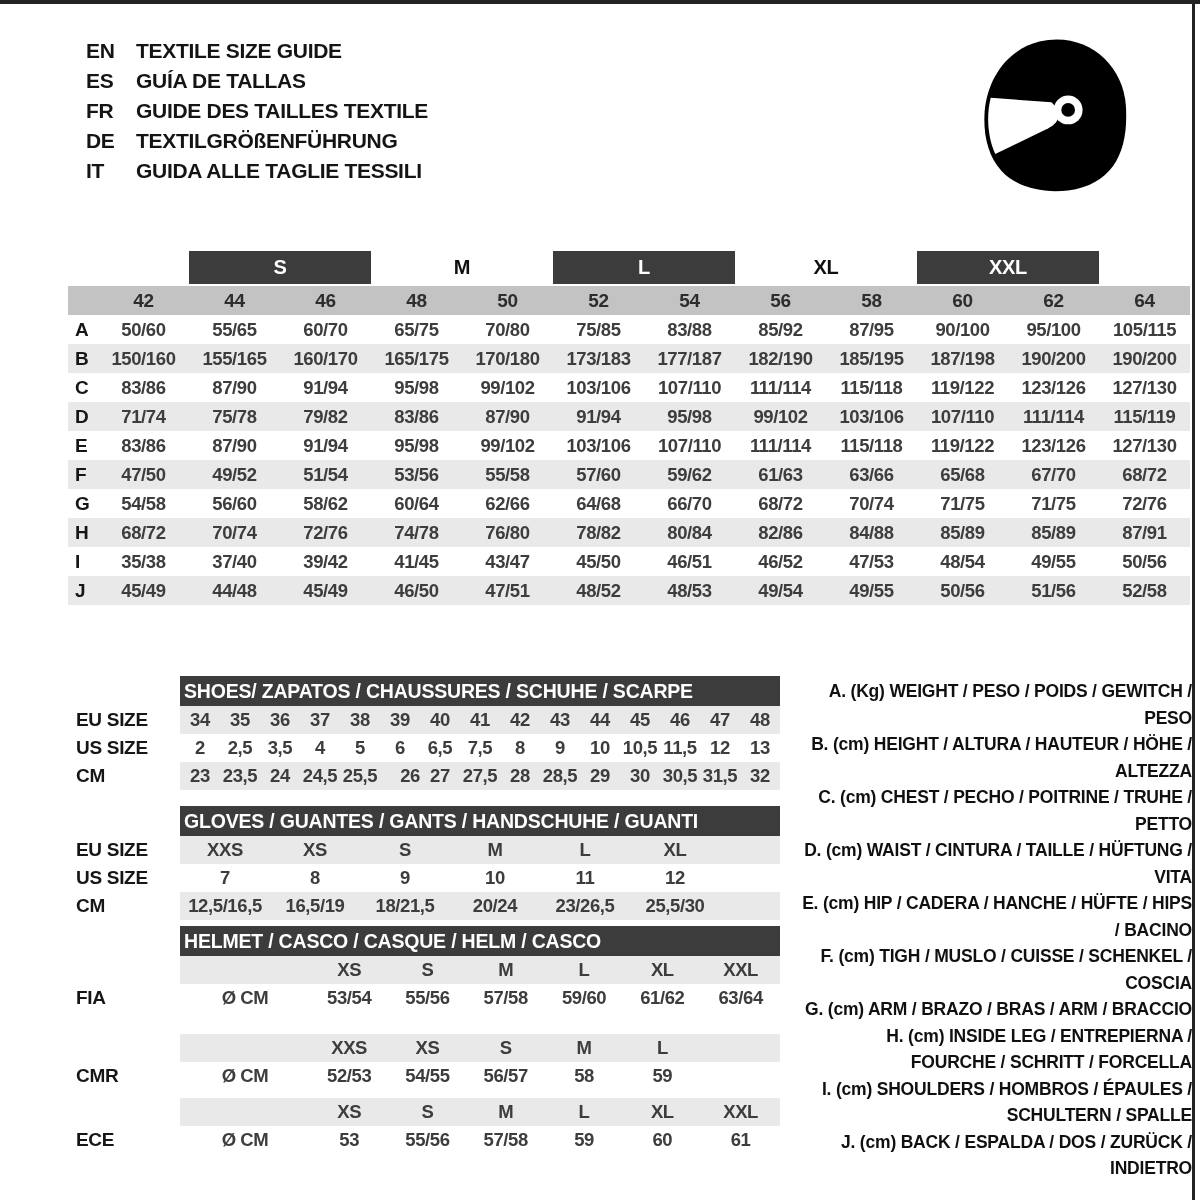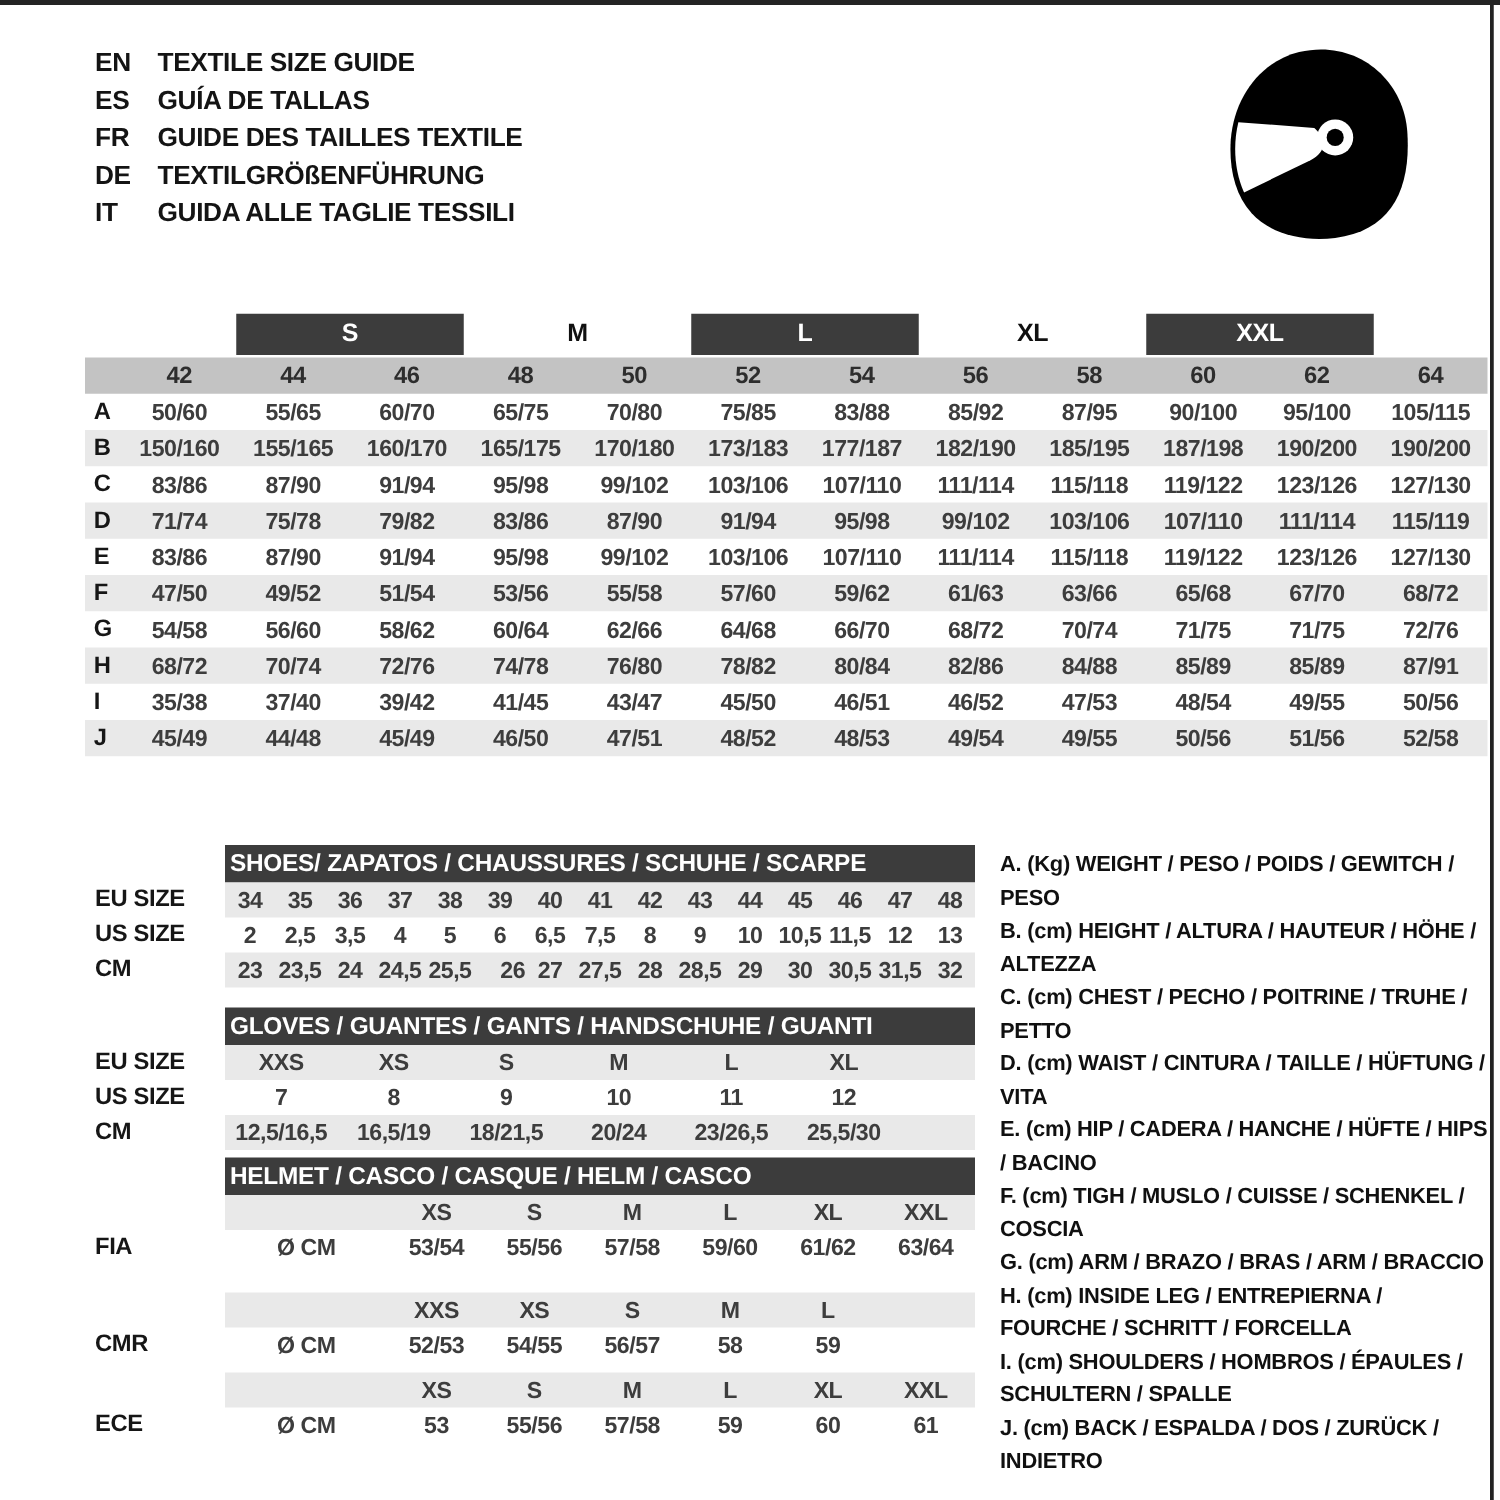--- a/index.html
+++ b/index.html
@@ -13,21 +13,21 @@
   body{
     width:1200px;height:1200px;position:relative;background:#fff;overflow:hidden;
     font-family:"Liberation Sans", sans-serif;font-weight:700;color:var(--dark);
   }
   .edge-top{position:absolute;left:0;top:0;width:1200px;height:4px;background:#232323;}
   .edge-right{position:absolute;left:1192px;top:0;width:3px;height:1200px;background:#232323;}
 
   
   #languages{position:absolute;left:76px;top:36px;}
   .lang-row{display:flex;height:30px;align-items:center;font-size:21px;letter-spacing:-0.3px;color:#141414;}
-  .lang-code{width:50px;}
+  .lang-code{width:50px;margin-left:10px;}
   
   #helmet-icon{position:absolute;left:972px;top:34px;width:168px;height:164px;}
 
   
   #main-table{position:absolute;left:68px;top:251px;width:1122px;}
   .group-row{position:relative;height:35px;}
   .group-box,.group-plain{position:absolute;top:0;height:33px;display:flex;align-items:center;justify-content:center;font-size:20px;letter-spacing:-0.3px;}
   .group-box{background:var(--bar);color:#fff;}
   .group-plain{color:#101010;}
   .num-row{display:flex;height:29px;background:var(--hdr-gray);align-items:center;}
@@ -43,21 +43,21 @@
   .sub-row{display:flex;height:28px;}
   .bar-row{display:flex;height:30px;}
   .sub-label{width:112px;display:flex;align-items:center;padding-left:8px;box-sizing:border-box;font-size:19px;color:#161616;letter-spacing:-0.3px;}
   .sub-bar{flex:1;background:var(--bar);color:#fff;display:flex;align-items:center;padding-left:4px;font-size:19.5px;letter-spacing:-0.2px;}
   .sub-stripe{flex:1;display:flex;align-items:center;}
   .stripe-gray{background:var(--stripe);}
   .sub-cell{text-align:center;font-size:18.5px;color:var(--txt);letter-spacing:-0.4px;}
 
   
   #legend{position:absolute;left:800px;top:678px;width:392px;}
-  #legend p{margin:0;font-size:17.5px;line-height:26.5px;color:#101010;letter-spacing:-0.2px;}
+  #legend p{margin:0;font-size:17.5px;line-height:26.5px;color:#101010;letter-spacing:-0.2px;text-align:right;}
 </style>
 </head>
 <body>
 
 <div class="edge-top"></div>
 <div class="edge-right"></div>
 
 <div id="languages">
     <div class="lang-row">
       <span class="lang-code">EN</span>

